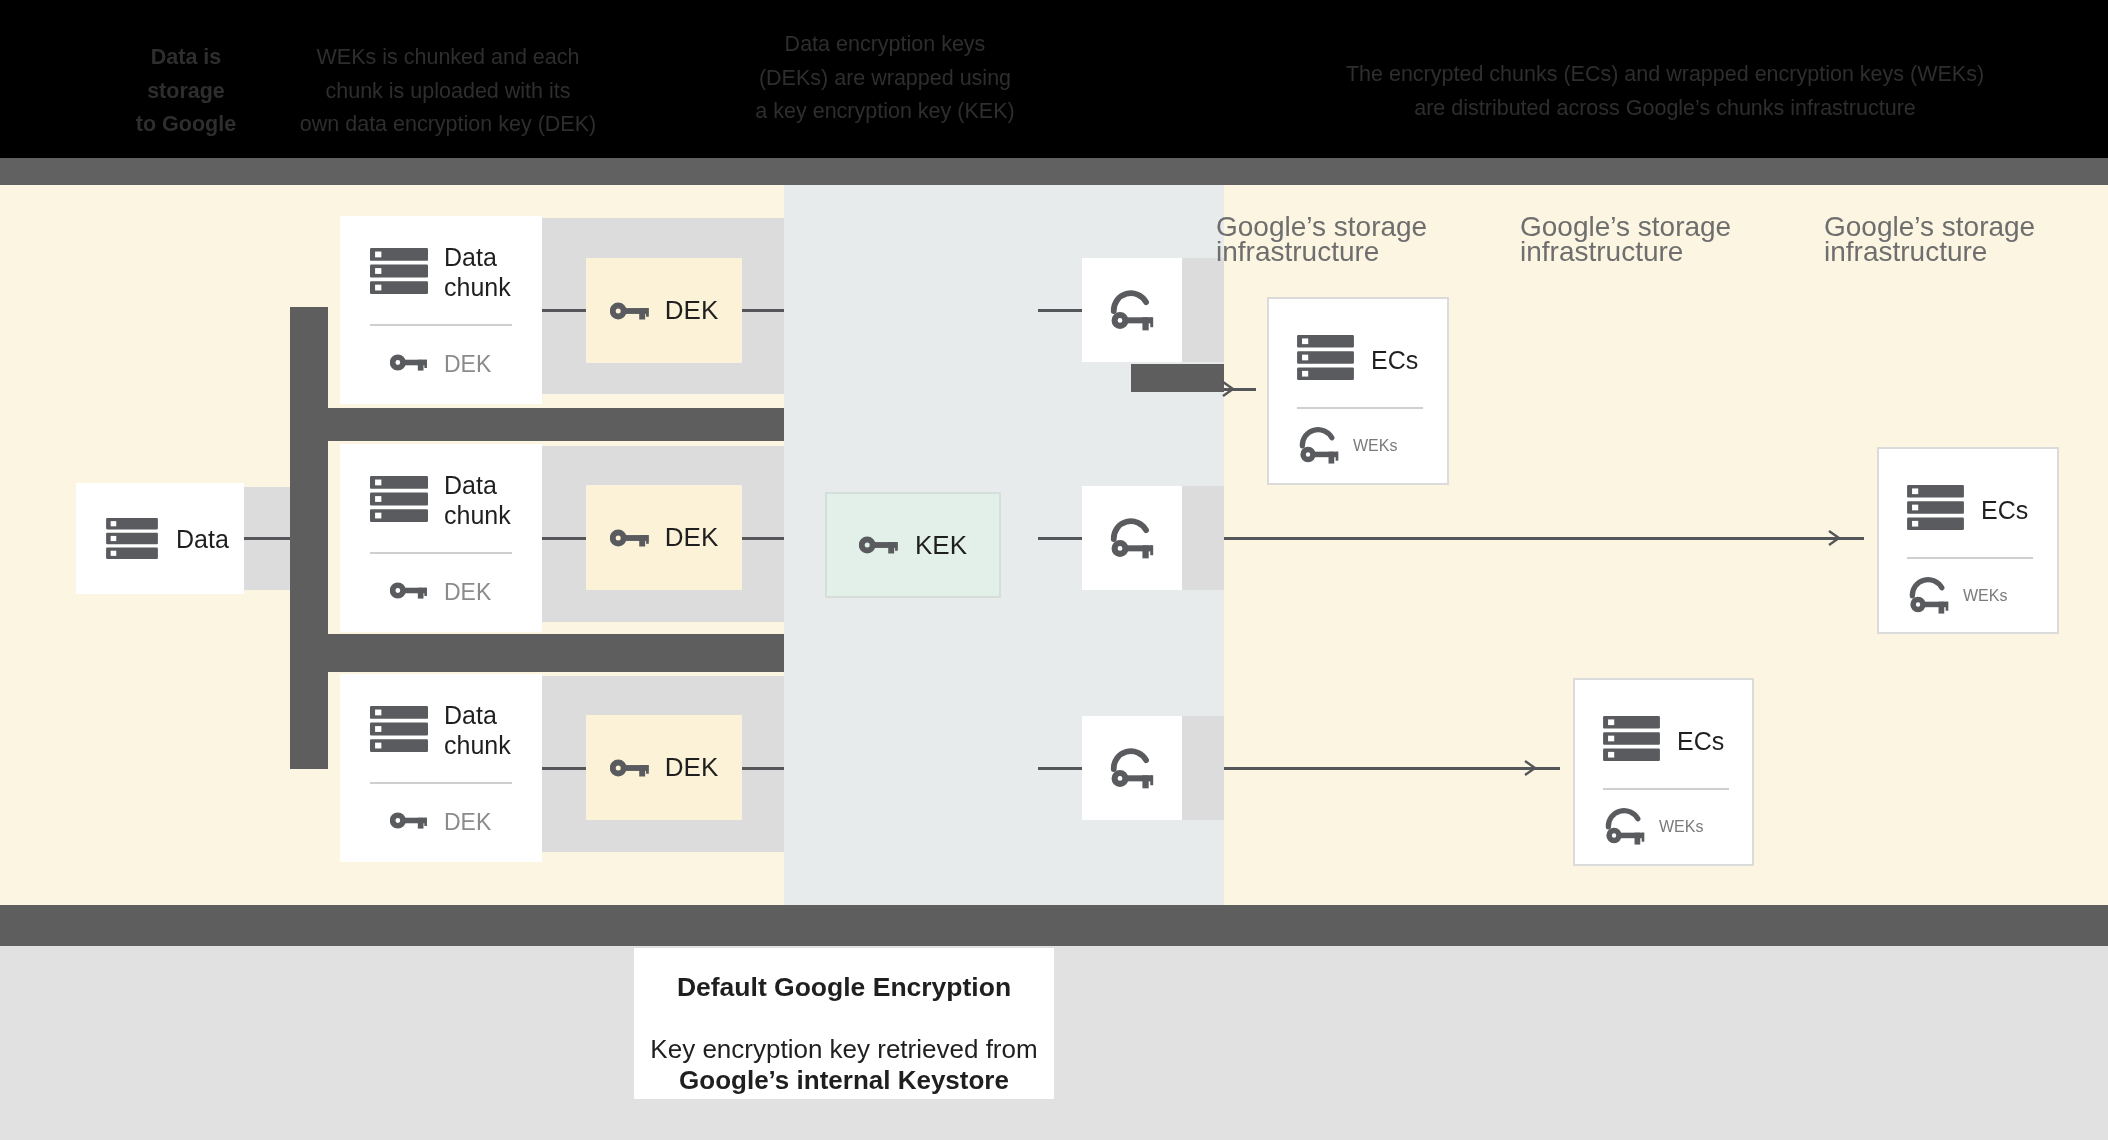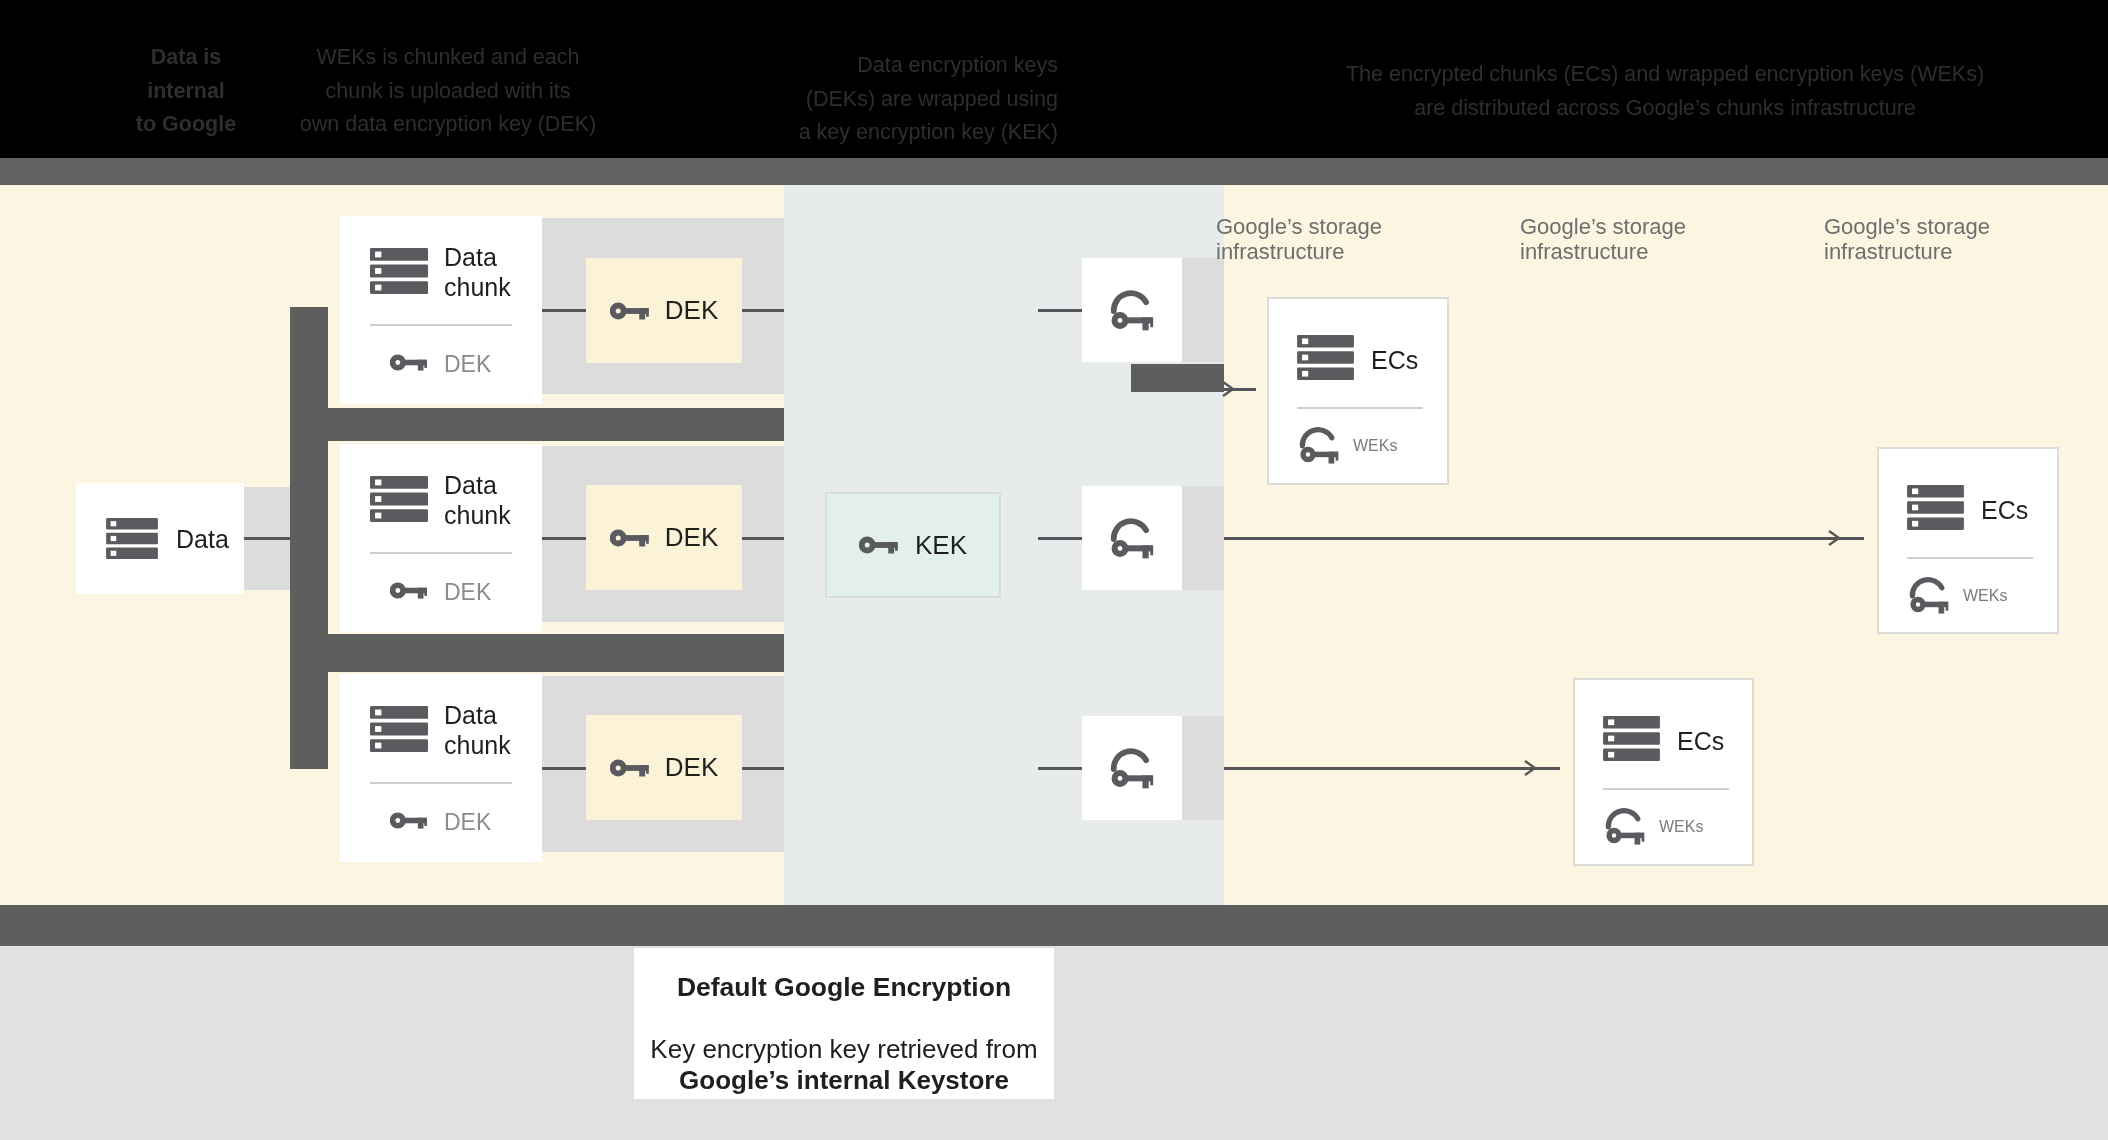--- a/index.html
+++ b/index.html
@@ -12,21 +12,21 @@
   *{margin:0;padding:0;box-sizing:border-box;}
   html,body{background:#fff;}
   body{font-family:"Liberation Sans","DejaVu Sans",sans-serif;}
   #stage{position:relative;width:2108px;height:1140px;overflow:hidden;background:var(--white);}
 
   
   .header{position:absolute;left:0;top:0;width:2108px;height:158px;background:var(--header-bg);}
   .hstep{position:absolute;color:var(--header-text);font-size:21.5px;line-height:33.5px;text-align:center;}
   .hs1{left:66px;top:41px;width:240px;font-weight:bold;}
   .hs2{left:288px;top:41px;width:320px;}
-  .hs3{left:712px;top:49px;width:346px;text-align:right;}
+  .hs3{left:712px;top:28px;width:346px;}
   .hs4{left:1270px;top:58px;width:790px;}
   .band-top{position:absolute;left:0;top:158px;width:2108px;height:27px;background:var(--band-dark);}
 
   
   .main{position:absolute;left:0;top:185px;width:2108px;height:720px;background:var(--cream);}
   .abs{position:absolute;margin-left:32px;}
   .blue-band{left:752px;top:0;width:440px;height:720px;background:var(--blue-band);}
   .row-band{left:308px;width:444px;height:176px;background:var(--row-gray);}
   .shadow{background:var(--row-gray);}
   .trunk{left:258px;top:122px;width:38px;height:462px;background:var(--bar-dark);}
@@ -41,21 +41,21 @@
   .dek-box{left:554px;width:156px;height:105px;background:var(--cream-dek);display:flex;align-items:center;justify-content:center;gap:13px;}
   .kek-box{left:793px;top:307px;width:176px;height:106px;background:var(--mint);border:2px solid var(--mint-border);display:flex;align-items:center;justify-content:center;gap:14px;}
   .key-box{left:1050px;width:100px;height:104px;background:var(--white);display:flex;align-items:center;justify-content:center;}
   .key-shadow{left:1150px;width:42px;height:104px;background:var(--row-gray);}
 
   .box-label{font-size:26px;color:var(--text-dark);}
   .card-title{font-size:25px;color:var(--text-dark);line-height:30px;}
   .muted{font-size:23px;color:var(--muted-dek);}
   .weks{font-size:16px;color:var(--muted-weks);}
   .divider{position:absolute;height:2px;background:var(--divider);}
-  .storage-label{position:absolute;top:30px;width:280px;font-size:22px;line-height:24.5px;color:var(--storage-label);}
+  .storage-label{position:absolute;top:30px;width:280px;font-size:28px;line-height:24.5px;color:var(--storage-label);}
 
   svg.icon{display:block;color:var(--icon);}
   .chev{position:absolute;width:16px;height:18px;color:var(--line);}
 
   
   .band-bottom{position:absolute;left:0;top:905px;width:2108px;height:41px;background:var(--bar-dark);}
   .footer{position:absolute;left:0;top:946px;width:2108px;height:194px;background:var(--footer-bg);}
   .caption{position:absolute;left:634px;top:2px;width:420px;height:151px;background:var(--white);text-align:center;}
   .cap-title{margin-top:24px;font-size:26.5px;font-weight:bold;color:var(--text-dark);}
   .cap-body{margin-top:31px;font-size:26px;color:var(--text-dark);line-height:31px;}
@@ -91,21 +91,21 @@
       <path d="M2 2 L12 9 L2 16" fill="none" stroke="currentColor" stroke-width="2.4"></path>
     </symbol>
   </defs>
 </svg>
 
 <div id="stage">
 
   <div class="header">
     <div class="hstep hs1">
       <div>Data is</div>
-      <div>internal</div>
+      <div>storage</div>
       <div>to Google</div>
     </div>
     <div class="hstep hs2">
       <div>WEKs is chunked and each</div>
       <div>chunk is uploaded with its</div>
       <div>own data encryption key (DEK)</div>
     </div>
     <div class="hstep hs3">
       <div>Data encryption keys</div>
       <div>(DEKs) are wrapped using</div>

